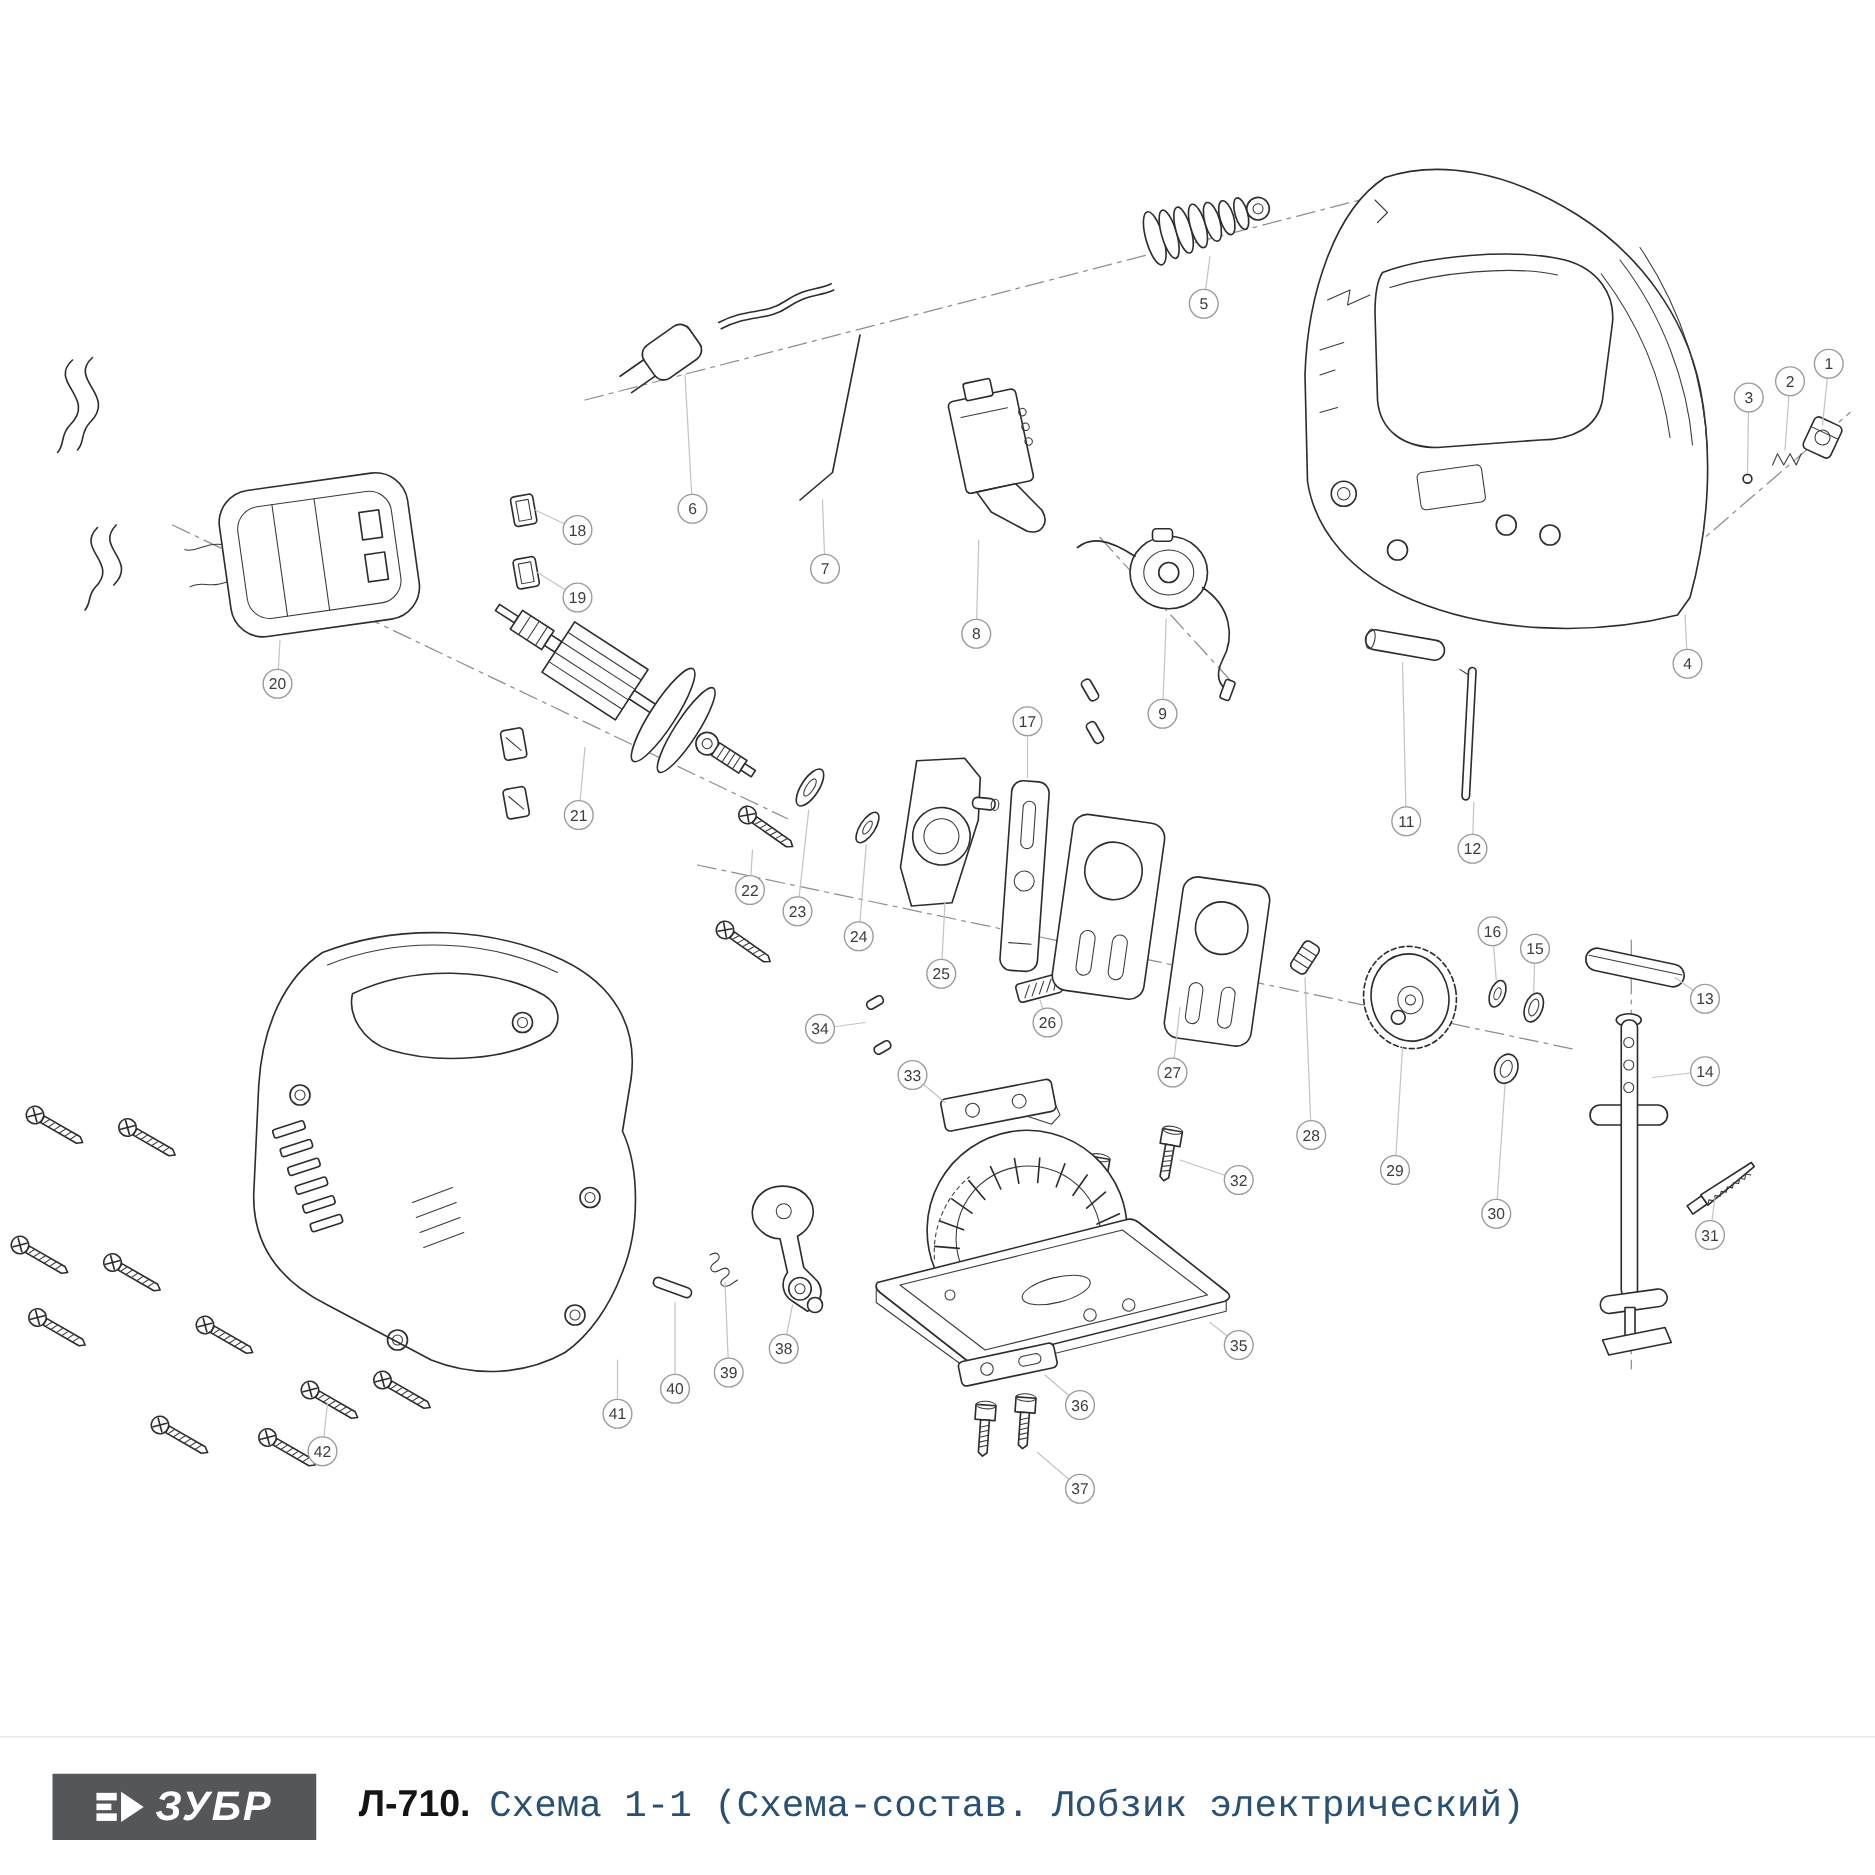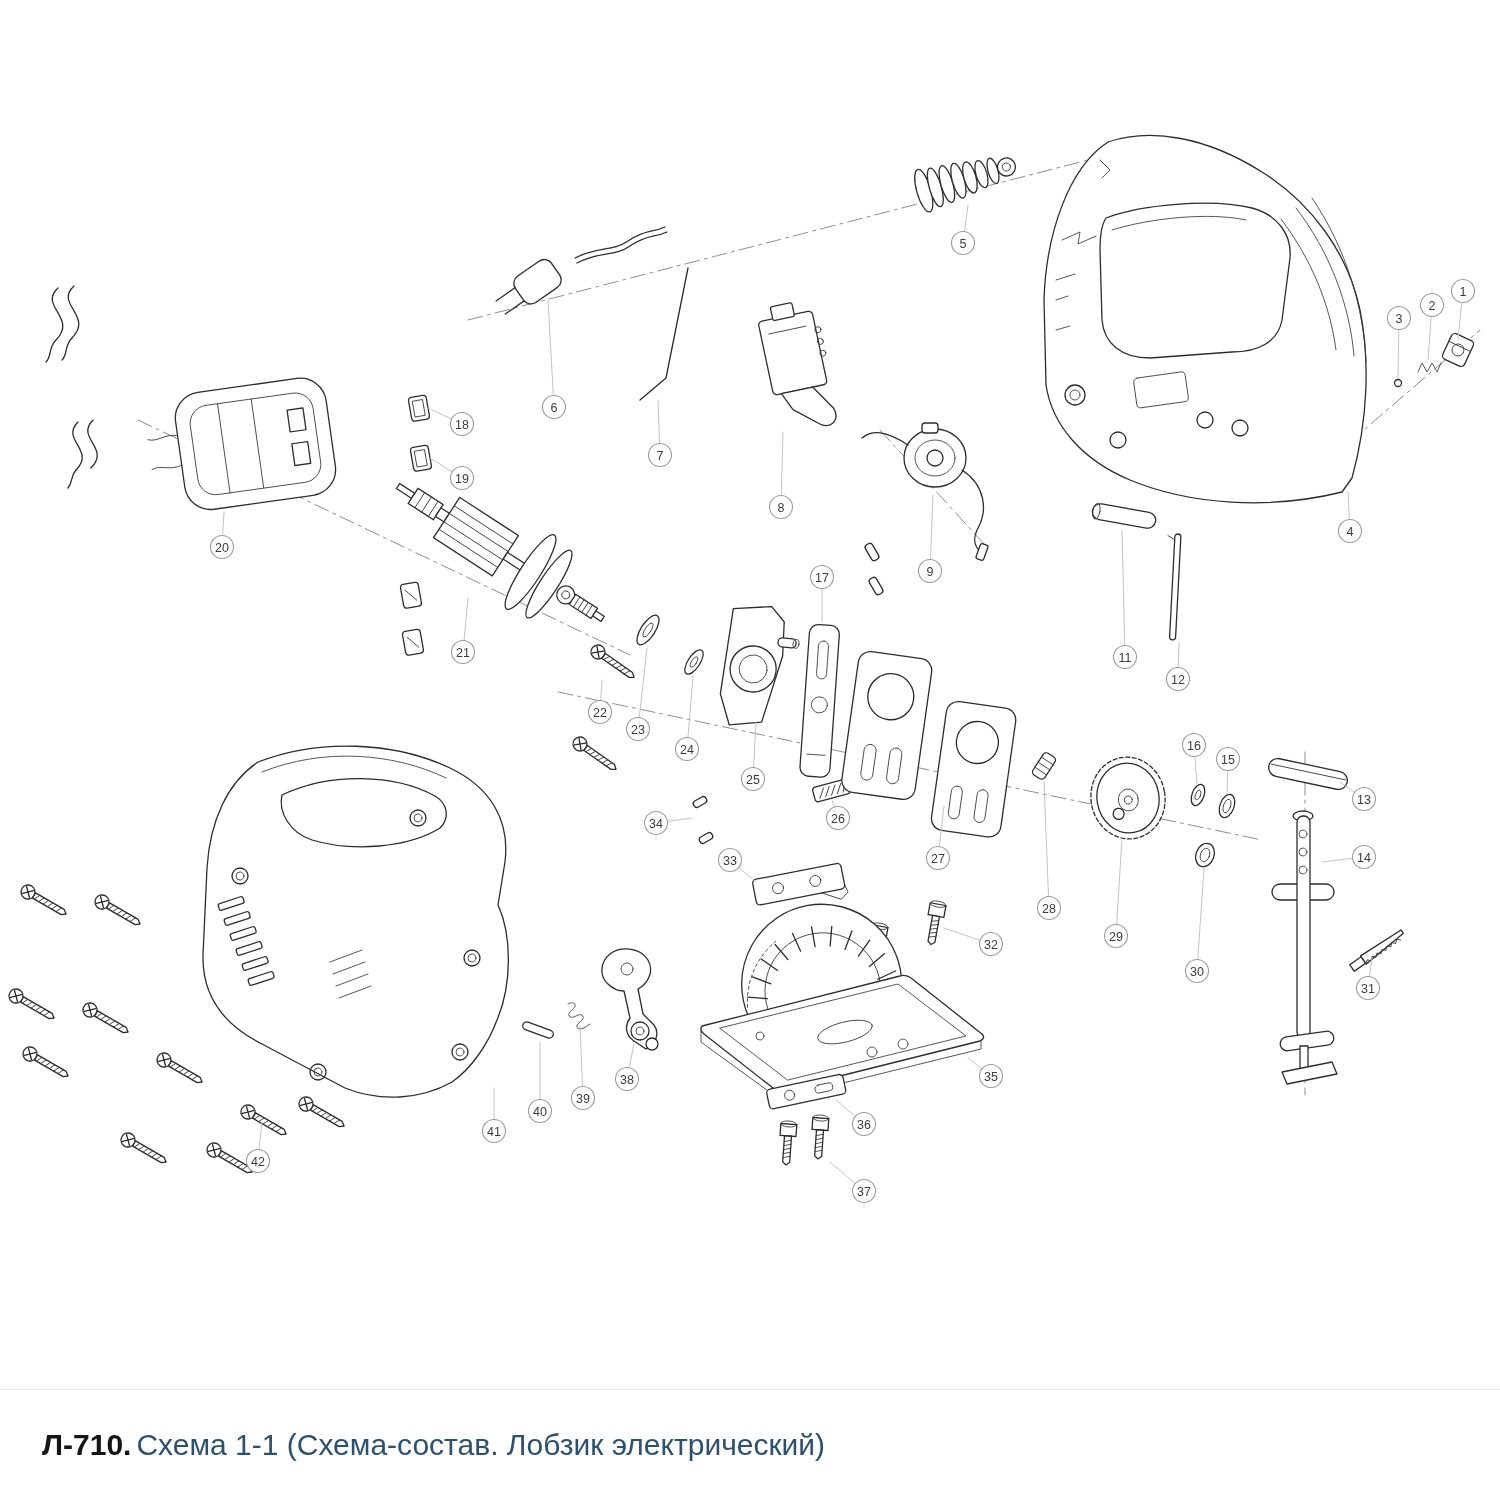--- a/index.html
+++ b/index.html
@@ -23,21 +23,21 @@
     border-top:1px solid #e4e4e4;display:flex;align-items:center;
     padding-left:42px;box-sizing:border-box;gap:34px;background:#fff;
   }
   .brand{width:211px;height:53px;background:#55565a;display:flex;align-items:center;
     justify-content:center;gap:9px;flex:0 0 auto;}
   .brand-icon{width:38px;height:25px;}
   .brand-icon *{fill:#ffffff;stroke:none;}
   .brand-text{color:#fff;font-size:33px;font-weight:bold;font-style:italic;letter-spacing:1.5px;}
   .title{font-size:30px;white-space:nowrap;}
   .t-model{font-weight:bold;color:#141414;margin-top:48px;}
-  .t-rest{color:#2a5173;margin-left:5px;}
+  .t-rest{color:#2a5173;margin-left:15px;font-family:Liberation Mono, monospace;}
 </style>
 </head>
 <body>
 
 <svg id="diagram" class="d" width="1500" height="1500" viewBox="0 0 1500 1500" xmlns="http://www.w3.org/2000/svg">
 
   <defs>
     <g id="mscrew">
       <circle class="fillw" r="7"></circle>
       <line x1="-4" y1="-4" x2="4" y2="4"></line>
@@ -566,16 +566,25 @@
       <circle cx="540" cy="1111" r="11.5" class="callout-circle"></circle>
       <text x="540" y="1111.5" class="callout-num">40</text>
       <circle cx="494" cy="1131" r="11.5" class="callout-circle"></circle>
       <text x="494" y="1131.5" class="callout-num">41</text>
       <circle cx="258" cy="1161" r="11.5" class="callout-circle"></circle>
       <text x="258" y="1161.5" class="callout-num">42</text>
     </g>
   </svg>
 
 <div class="footer">
+  <div class="brand">
+    <svg class="brand-icon" viewBox="0 0 44 28">
+      <rect x="0" y="1" width="19" height="7"></rect>
+      <rect x="0" y="11" width="14" height="6"></rect>
+      <rect x="0" y="20" width="19" height="7"></rect>
+      <polygon points="23,0 44,14 23,28"></polygon>
+    </svg>
+    <span class="brand-text">ЗУБР</span>
+  </div>
   <div class="title">
     <span class="t-model">Л-710.</span><span class="t-rest">Схема 1-1 (Схема-состав. Лобзик электрический)</span>
   </div>
 </div>
 
 </body></html>

